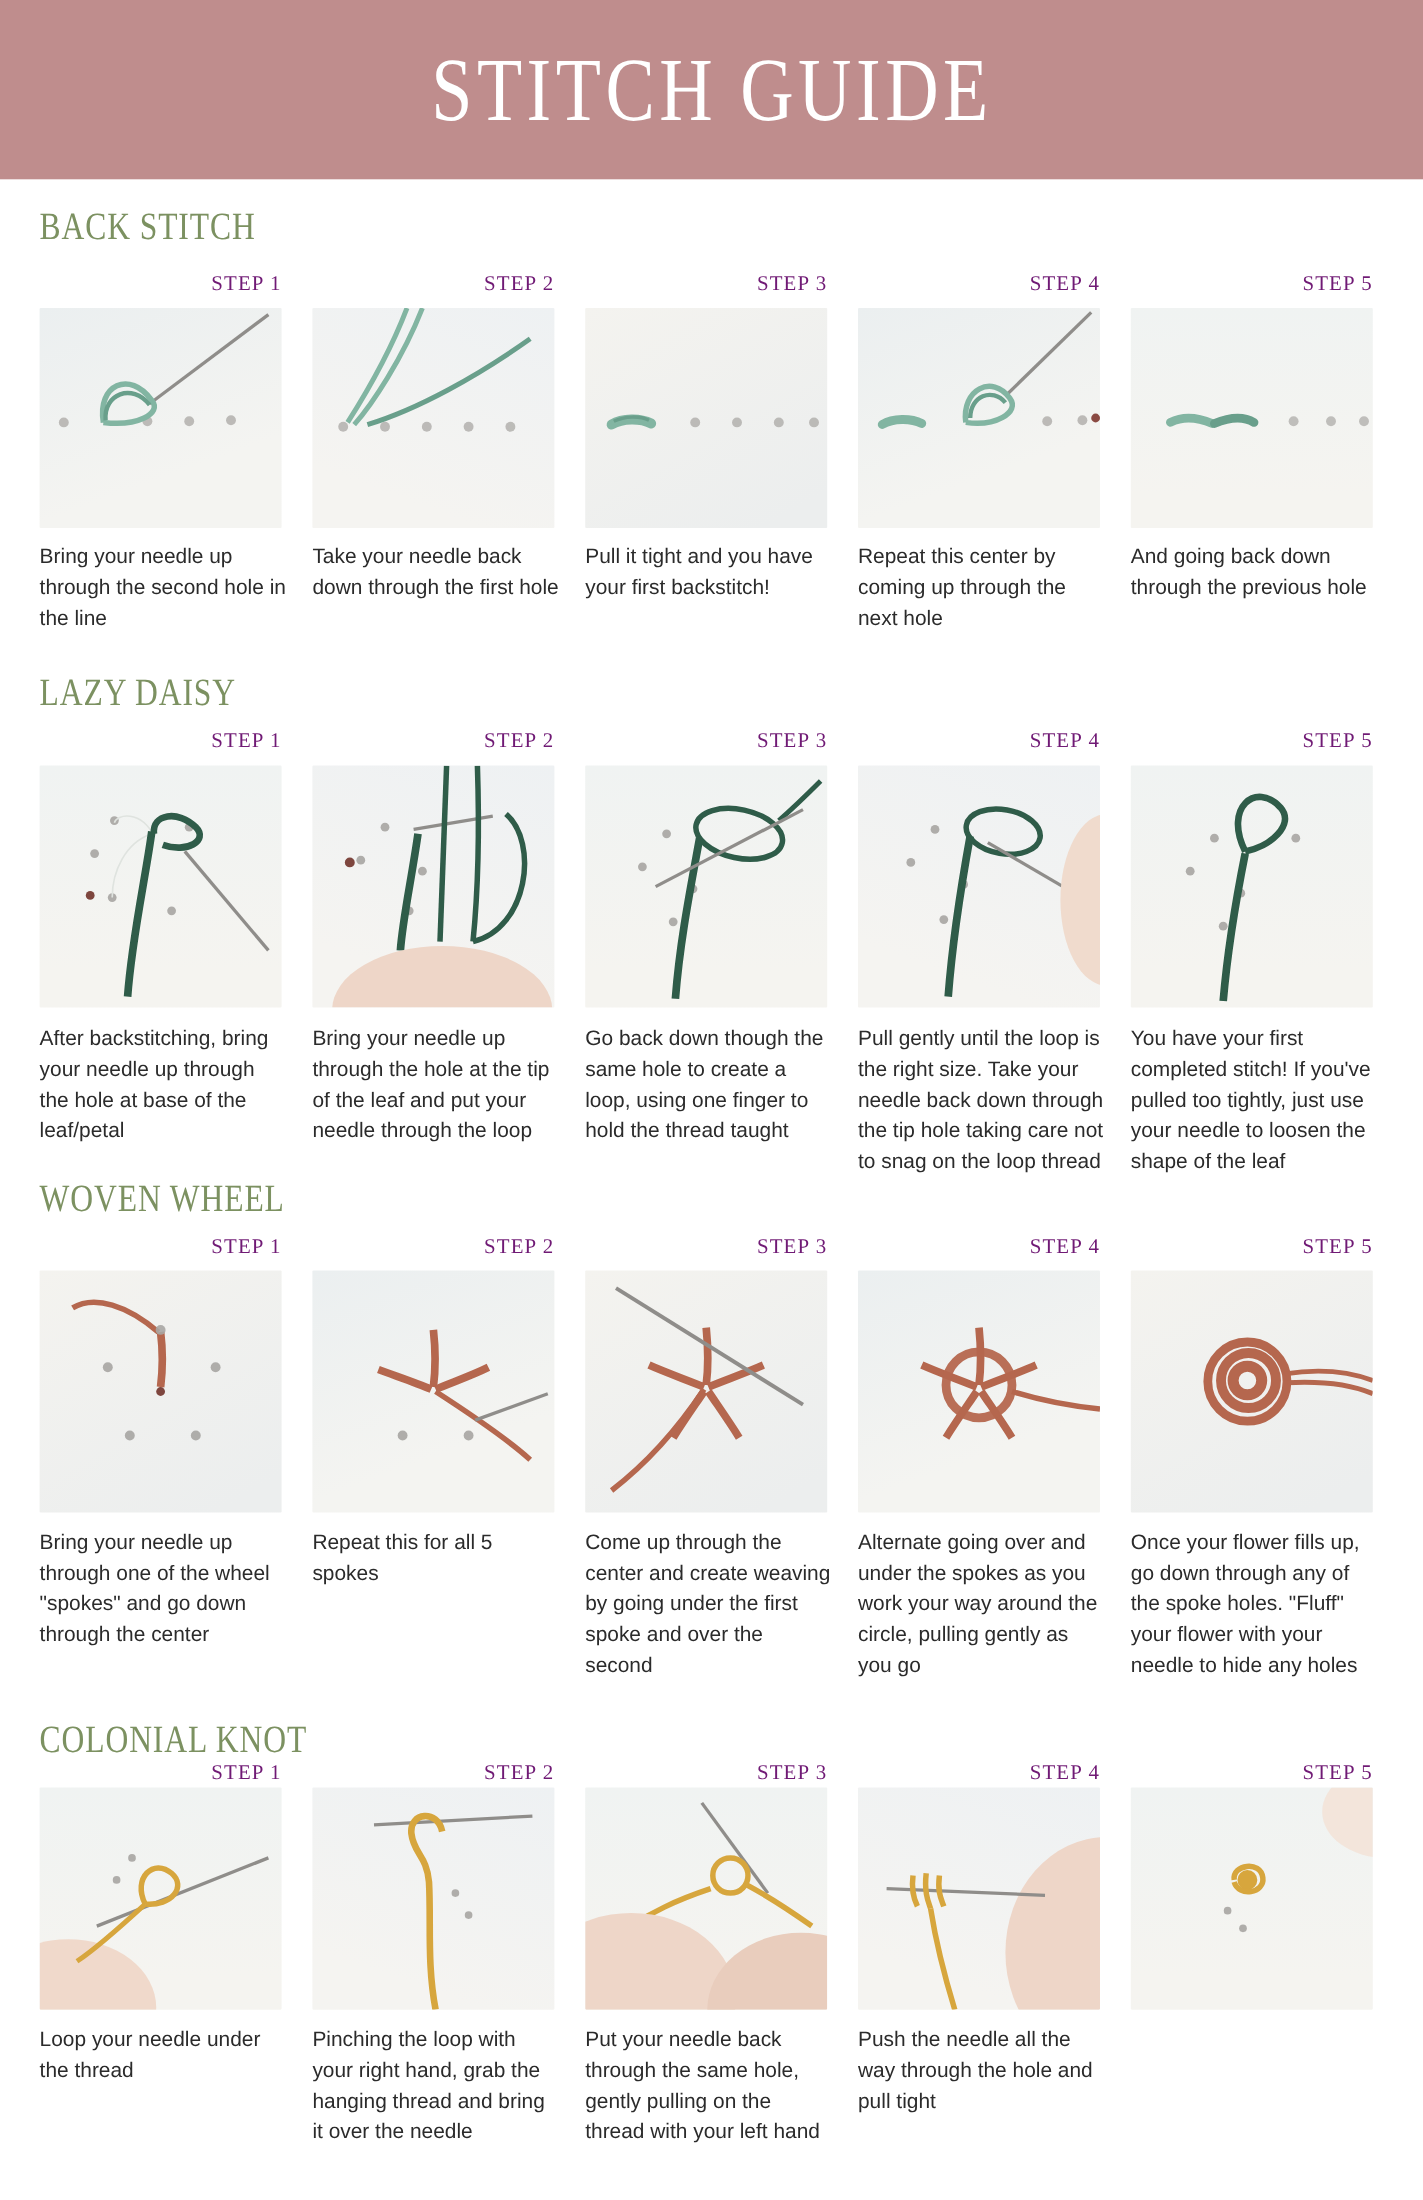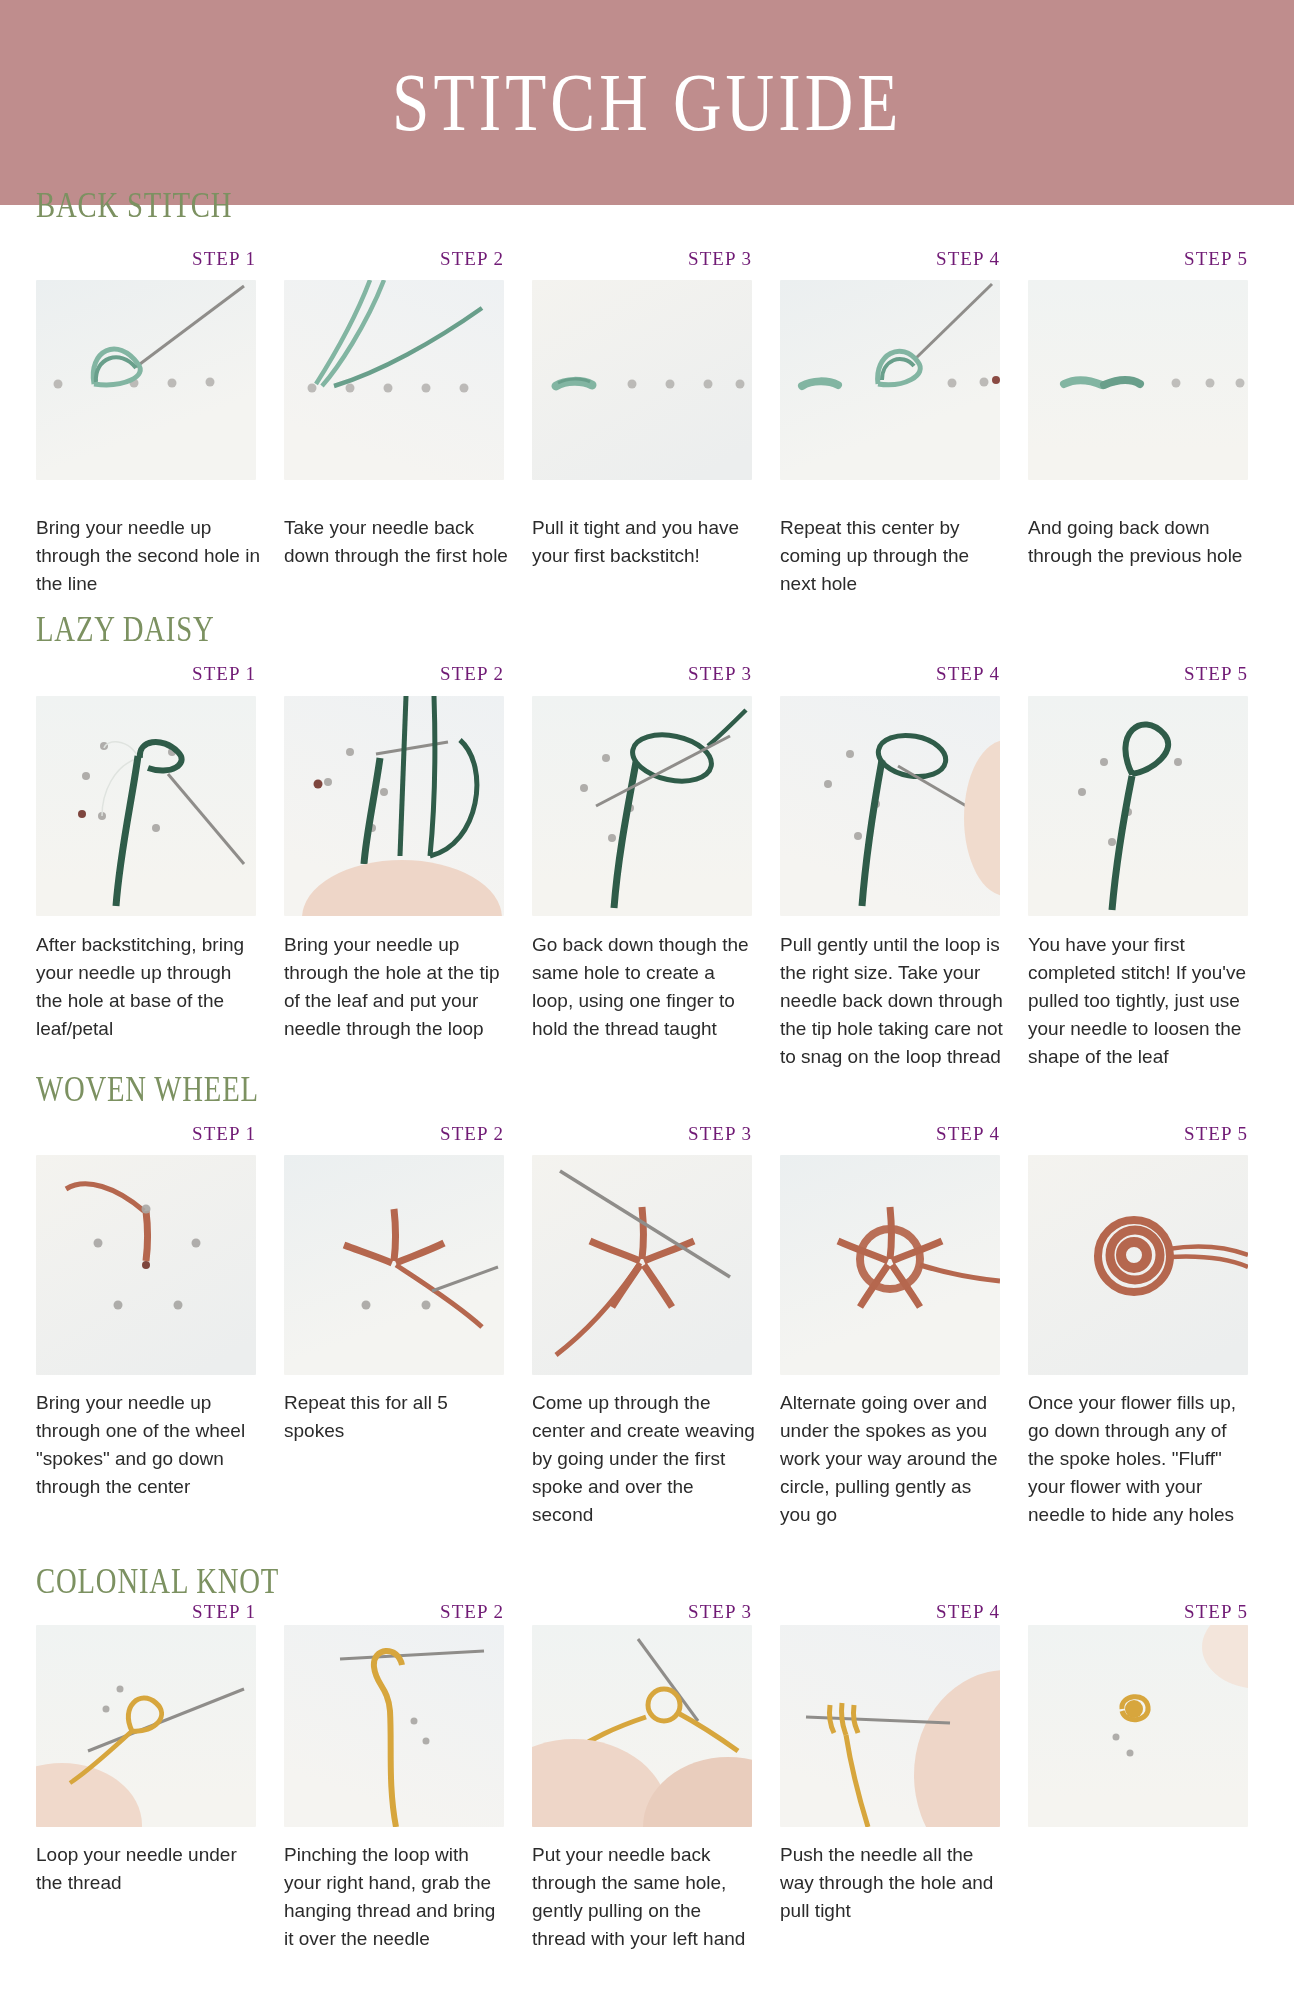--- a/index.html
+++ b/index.html
@@ -1,19 +1,19 @@
 <!DOCTYPE html>
 <html style="--banner_bg: #bf8d8d; --heading_green: #7c9161; --thread_teal: #82b5a2; --thread_teal_dark: #699f8b; --thread_green: #2f5c49; --thread_rust: #b5674e; --thread_gold: #d7a63d;"><head>
 <meta charset="utf-8">
 <style>
   html,body{margin:0;padding:0;background:#ffffff;}
   #canvas{position:relative;width:1294px;height:2000px;background:#ffffff;overflow:hidden;
           font-family:"Liberation Sans", sans-serif;}
   
-  .banner{position:absolute;left:0;top:0;width:1294px;height:205px;background:var(--banner_bg);
+  .banner{position:absolute;left:0;top:0;width:1294px;height:163px;background:var(--banner_bg);
           display:flex;align-items:center;justify-content:center;}
   .banner h1{margin:0;color:#ffffff;font-family:"Liberation Serif", serif;font-weight:400;
              font-size:82px;letter-spacing:5px;transform:scaleX(.82);white-space:nowrap;}
   
   .sec-title{position:absolute;left:36px;margin:0;color:var(--heading_green);
              font-family:"Liberation Serif", serif;font-weight:400;font-size:35px;
              letter-spacing:1px;transform:scaleX(.82);transform-origin:left center;white-space:nowrap;}
   .row{position:absolute;left:36px;width:1212px;display:grid;
        grid-template-columns:repeat(5,220px);column-gap:28px;}
   .step-label{font-family:"Liberation Serif", serif;font-size:19px;color:#701a75;
@@ -107,21 +107,21 @@
         <g fill="#b3b1ae" opacity=".8">
             <circle cx="148" cy="103" r="4.5"></circle>
             <circle cx="182" cy="103" r="4.5"></circle>
             <circle cx="212" cy="103" r="4.5"></circle>
           </g>
         <path class="t-teal" d="M36,104 C48,98 62,100 74,105" fill="none" stroke-width="8" stroke-linecap="round"></path>
         <path class="t-teal2" d="M76,105 C88,100 102,98 112,104" fill="none" stroke-width="8" stroke-linecap="round"></path>
       </svg>
     </div>
   </div>
-  <div class="row" style="top:514px">
+  <div class="row" style="top:493px">
     <div class="caption">Bring your needle up through the second hole in the line</div>
     <div class="caption">Take your needle back down through the first hole</div>
     <div class="caption">Pull it tight and you have your first backstitch!</div>
     <div class="caption">Repeat this center by coming up through the next hole</div>
     <div class="caption">And going back down through the previous hole</div>
   </div>
 
   <h2 class="sec-title" style="top:610px">LAZY DAISY</h2>
   <div class="row" style="top:663px">
     <span class="step-label">STEP 1</span>

